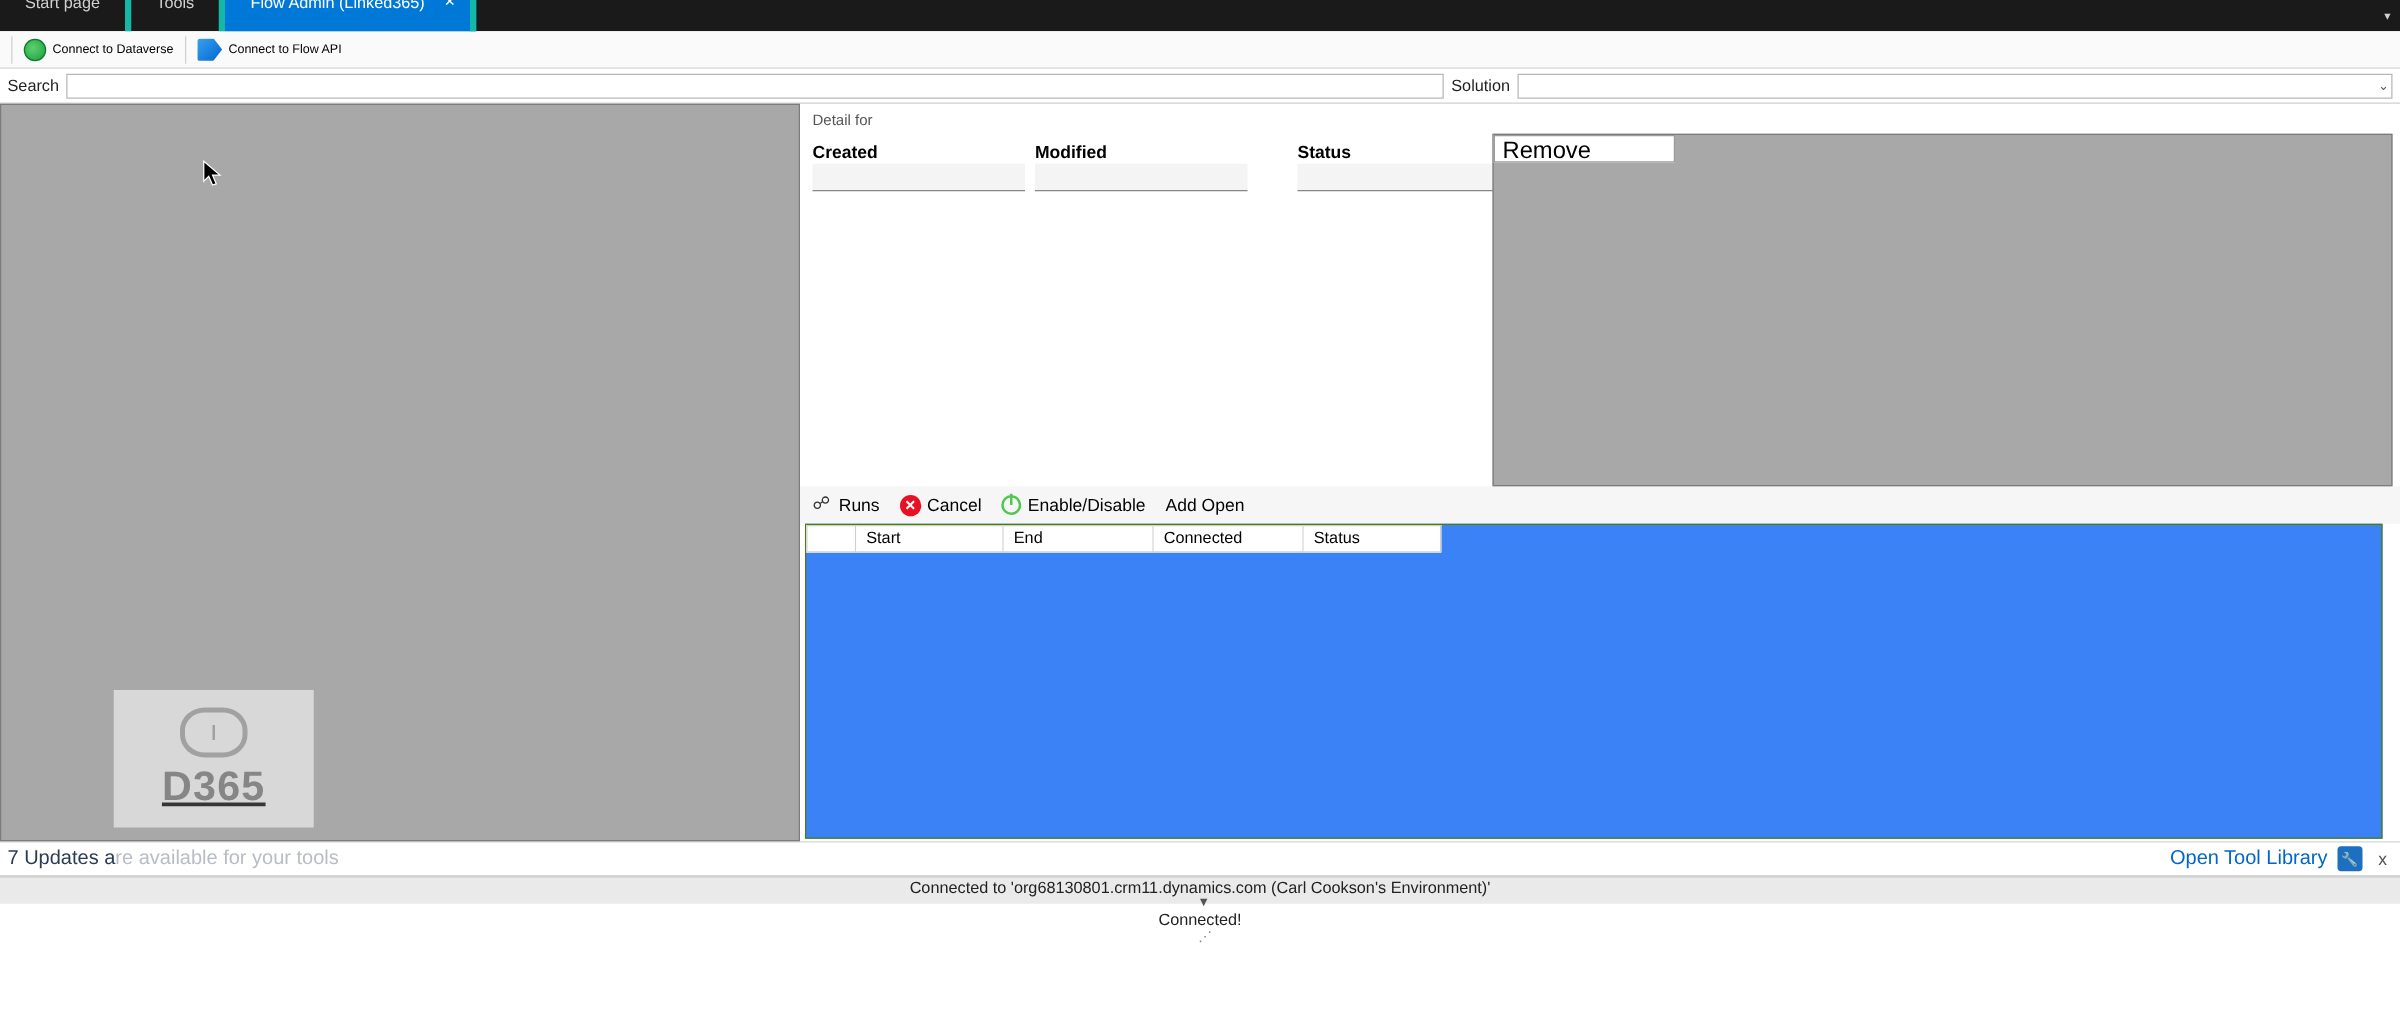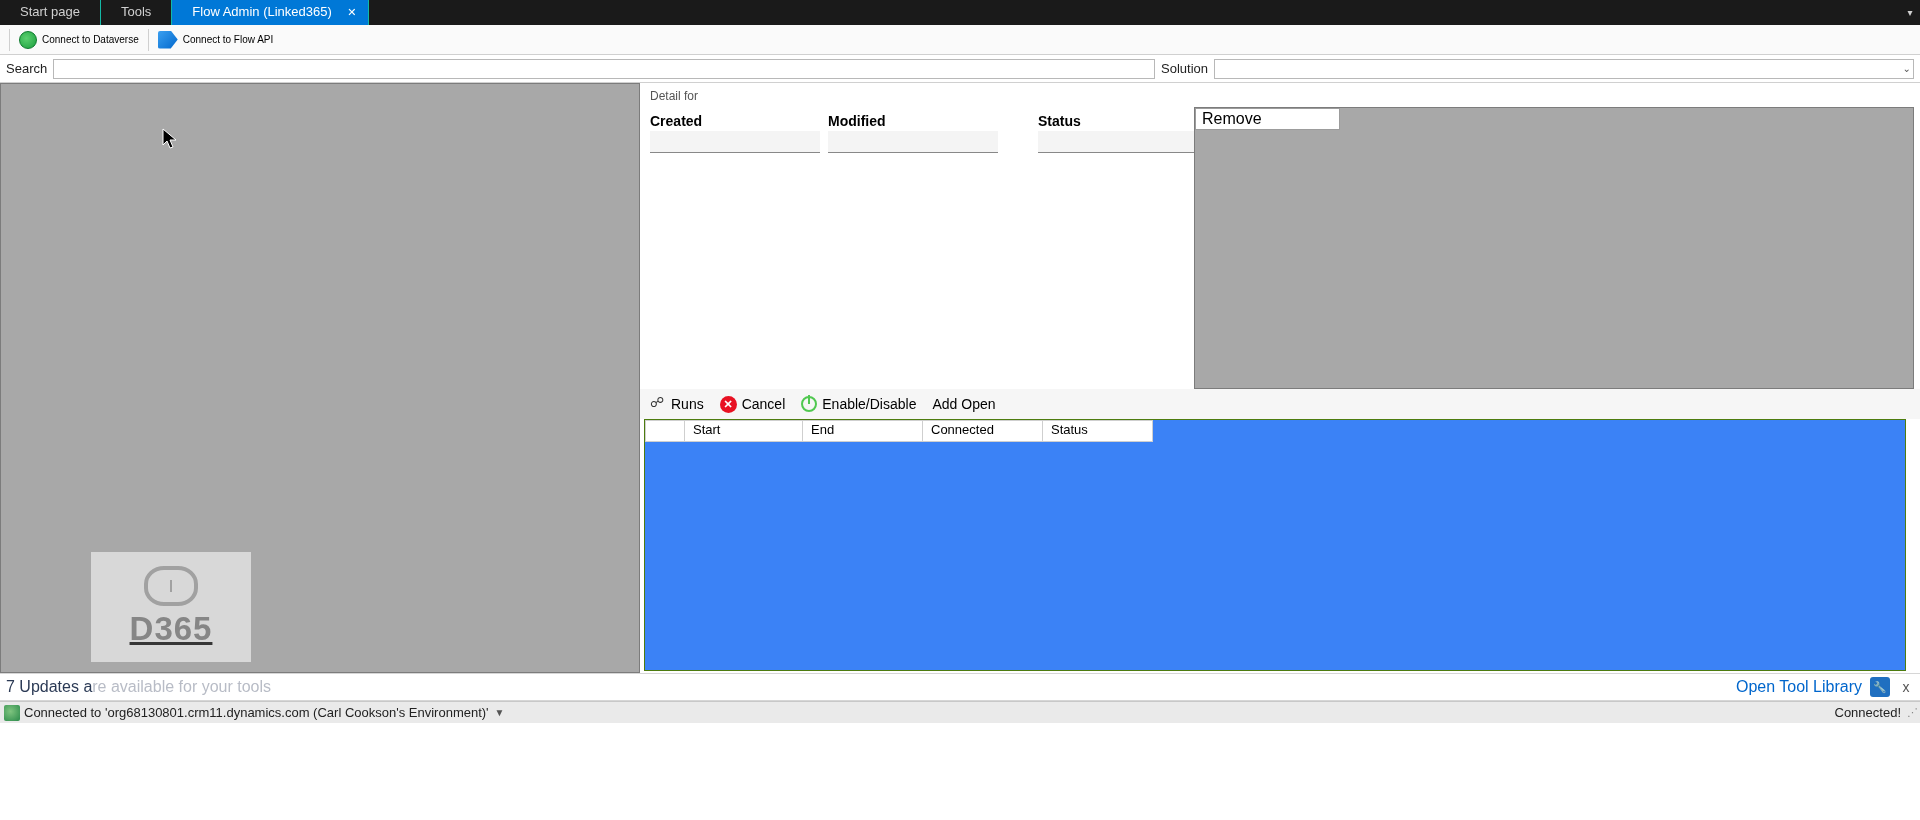--- a/index.html
+++ b/index.html
@@ -10,23 +10,23 @@
   height: 25px;
   background: #1a1a1a;
   display: flex;
   align-items: stretch;
   color: #d0d0d0;
   font-size: 13px;
 }
 .tabbar .tab {
   padding: 4px 20px 16px 20px;
   display: flex;
-  align-items: flex-start;
+  align-items: flex-end;
   cursor: default;
-  border-right: 1px solid #14b8a6;
+  border-right: 5px solid #14b8a6;
 }
 .tabbar .tab.active {
   background: #0078d7;
   color: #fff;
   padding-right: 8px;
 }
 .tabbar .tab.active .close {
   margin-left: 12px;
   width: 16px; height: 16px;
   display: inline-flex; align-items: center; justify-content: center;
@@ -183,21 +183,21 @@
   flex:1;
   background:#a8a8a8;
   border:1px solid #7c7c7c;
   position:relative;
 }
 .remove-cell {
   position:absolute; left:0; top:0;
   width: 145px; height: 22px;
   background:#fff;
   border:1px solid #9c9c9c;
-  font-size:16px;
+  font-size:19px;
   padding: 1px 6px;
 }
 
 
 .actionbar {
   height: 30px;
   display:flex;
   align-items:center;
   gap: 16px;
   padding: 0 10px;
@@ -275,20 +275,21 @@
 
 .statusbar {
   height: 22px;
   background:#eaeaea;
   border-top:1px solid #c8c8c8;
   display:flex;
   align-items:center;
   padding: 0 4px;
   font-size:13px;
   color:#222;
+  flex-direction:column;
 }
 .statusbar .globe {
   width:16px;height:16px;margin-right:4px;
   background: radial-gradient(circle at 40% 40%, #7fc47f, #2a8a4a);
   border-radius:2px;
 }
 .statusbar .ddarr { font-size:10px; margin-left:6px; color:#555; }
 .statusbar .spacer { flex:1; }
 .statusbar .grip { color:#888; font-size:11px; margin-left:6px; letter-spacing:-2px;}
 </style>

